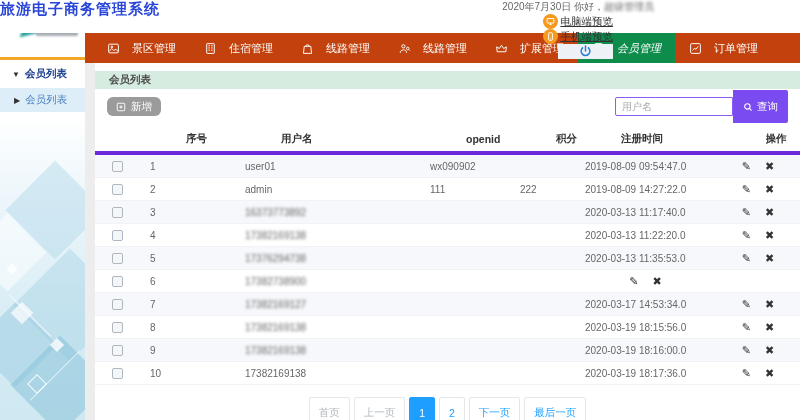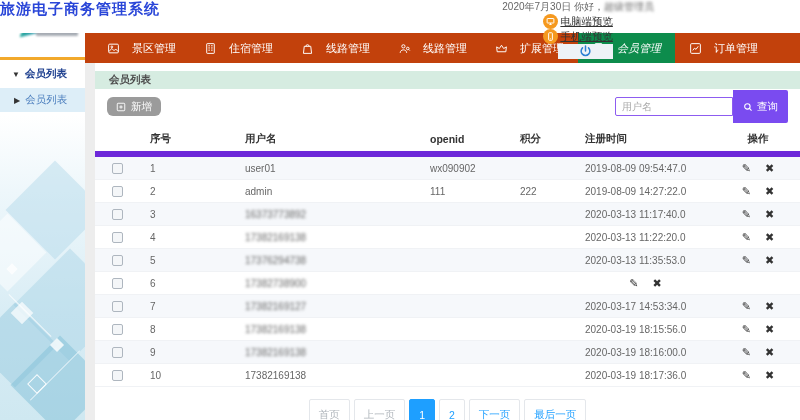--- a/index.html
+++ b/index.html
@@ -69,21 +69,21 @@
   .search-wrap{margin-left:auto;display:flex;align-items:center;}
   .search-input{width:104px;height:17px;border:1px solid #8d5cf0;border-radius:2px 0 0 2px;
                 font-size:10px;padding:0 6px;color:#333;outline:none;font-family:inherit;}
   .search-input::placeholder{color:#a8a8a8;}
   .search-btn{height:33px;background:#7a4bf0;color:#fff;border:none;border-radius:0 2px 2px 0;
               display:flex;align-items:center;gap:4px;padding:0 10px;font-size:10.5px;cursor:pointer;}
 
   
   .table{margin-top:10px;}
   .thead,.trow{display:grid;grid-template-columns:45px 95px 185px 90px 65px 155px 1fr;align-items:center;}
-  .thead{height:24px;font-size:10.5px;font-weight:bold;color:#333;border-bottom:6px solid #6d28d9;background:#fff;}
+  .thead{height:24px;font-size:10.5px;font-weight:bold;color:#333;border-bottom:4px solid #6d28d9;background:#fff;padding-left:36px;}
   .trow{height:22px;font-size:10px;color:#666;border-bottom:1px solid #f0f2f5;}
   .trow.odd{background:#f6f8fb;}
   .trow.even{background:#fff;}
   .cell{padding-left:10px;overflow:hidden;white-space:nowrap;}
   .c-check{display:flex;justify-content:center;padding-left:0;}
   .c-ops{display:flex;justify-content:center;gap:14px;padding-left:0;padding-right:14px;}
   .checkbox{width:9px;height:9px;border:1px solid #aeb6bf;border-radius:2px;background:#f4f6f8;cursor:pointer;}
   .op{font-size:11px;color:#333;cursor:pointer;line-height:1;}
   .masked{filter:blur(1.5px);}
 

